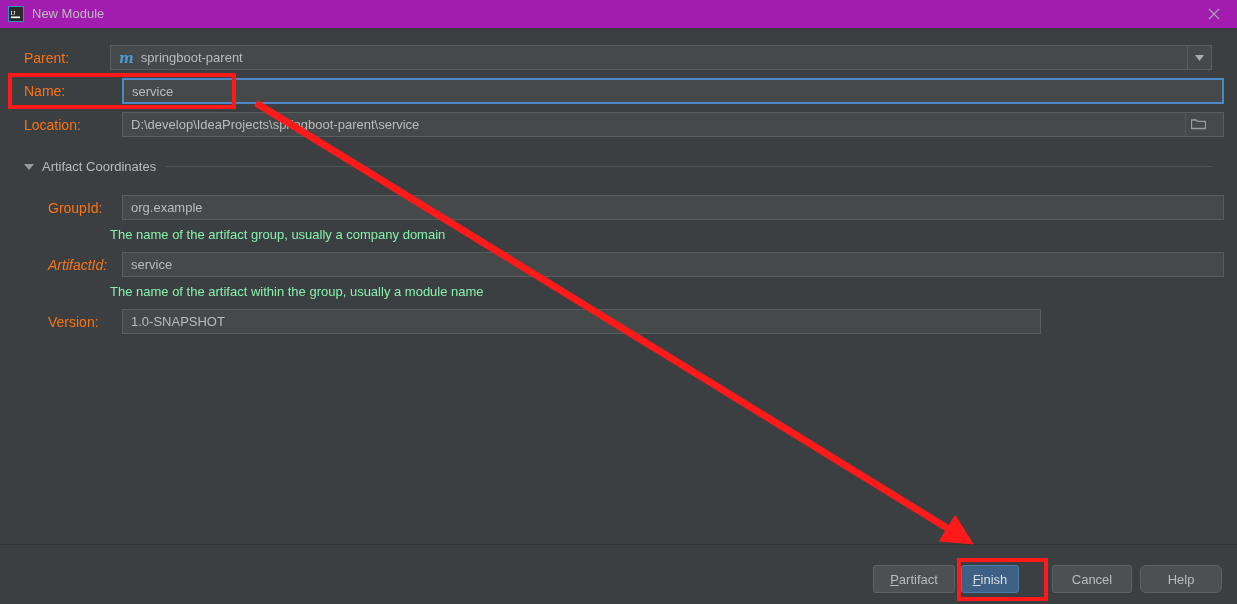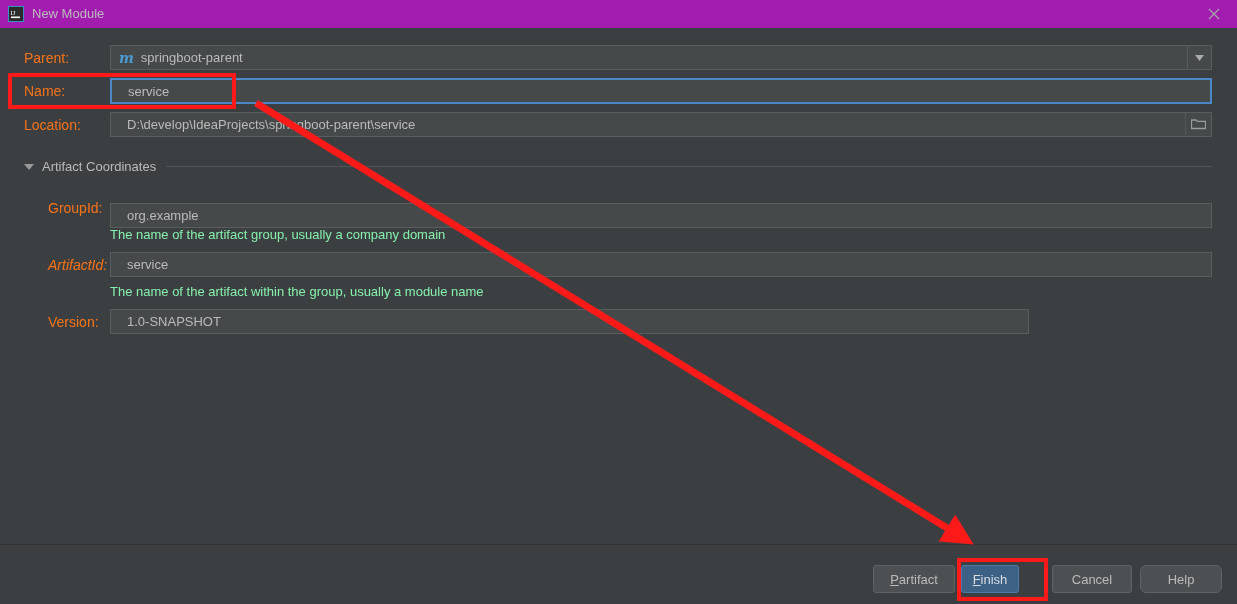--- a/index.html
+++ b/index.html
@@ -64,27 +64,28 @@
     color: #f97316;
     white-space: nowrap;
   }
   .field {
     position: absolute;
     background: #45494a;
     border: 1px solid #5e6060;
     color: #bbbbbb;
     font-size: 13px;
     font-family: "Liberation Sans", sans-serif;
-    padding: 0 0 0 16px;
+    padding: 0 0 0 8px;
     display: flex;
     align-items: center;
     height: 24px;
     outline: none;
     overflow: hidden;
     white-space: nowrap;
+    margin-left: 12px;
   }
   .field.focused {
     border: 2px solid #4a88c7;
     background: #45494a;
   }
   .field.plain {
     background: #45494a;
     border: 1px solid #5a5d5e;
   }
 
@@ -248,21 +249,21 @@
   </svg>
 </div>
 
 <div class="section-header">
   <span class="tri"></span>
   <span class="section-title">Artifact Coordinates</span>
   <span class="section-rule"></span>
 </div>
 
 <div class="row-label" style="left:48px; top:200px;">GroupId:</div>
-<div class="field plain" style="left:110px; top:203px; width:1102px; height:25px;">org.example</div>
+<div class="field plain" style="left:110px; top:195px; width:1102px; height:25px;">org.example</div>
 <div class="hint" style="left:110px; top:227px;">The name of the artifact group, usually a company domain</div>
 
 <div class="row-label" style="left:48px; top:257px;font-style:italic;">ArtifactId:</div>
 <div class="field plain" style="left:110px; top:252px; width:1102px; height:25px;">service</div>
 <div class="hint" style="left:110px; top:284px;">The name of the artifact within the group, usually a module name</div>
 
 <div class="row-label" style="left:48px; top:314px;">Version:</div>
 <div class="field plain" style="left:110px; top:309px; width:919px; height:25px;text-align:center;">1.0-SNAPSHOT</div>
 
 <div class="bottom-sep"></div>

